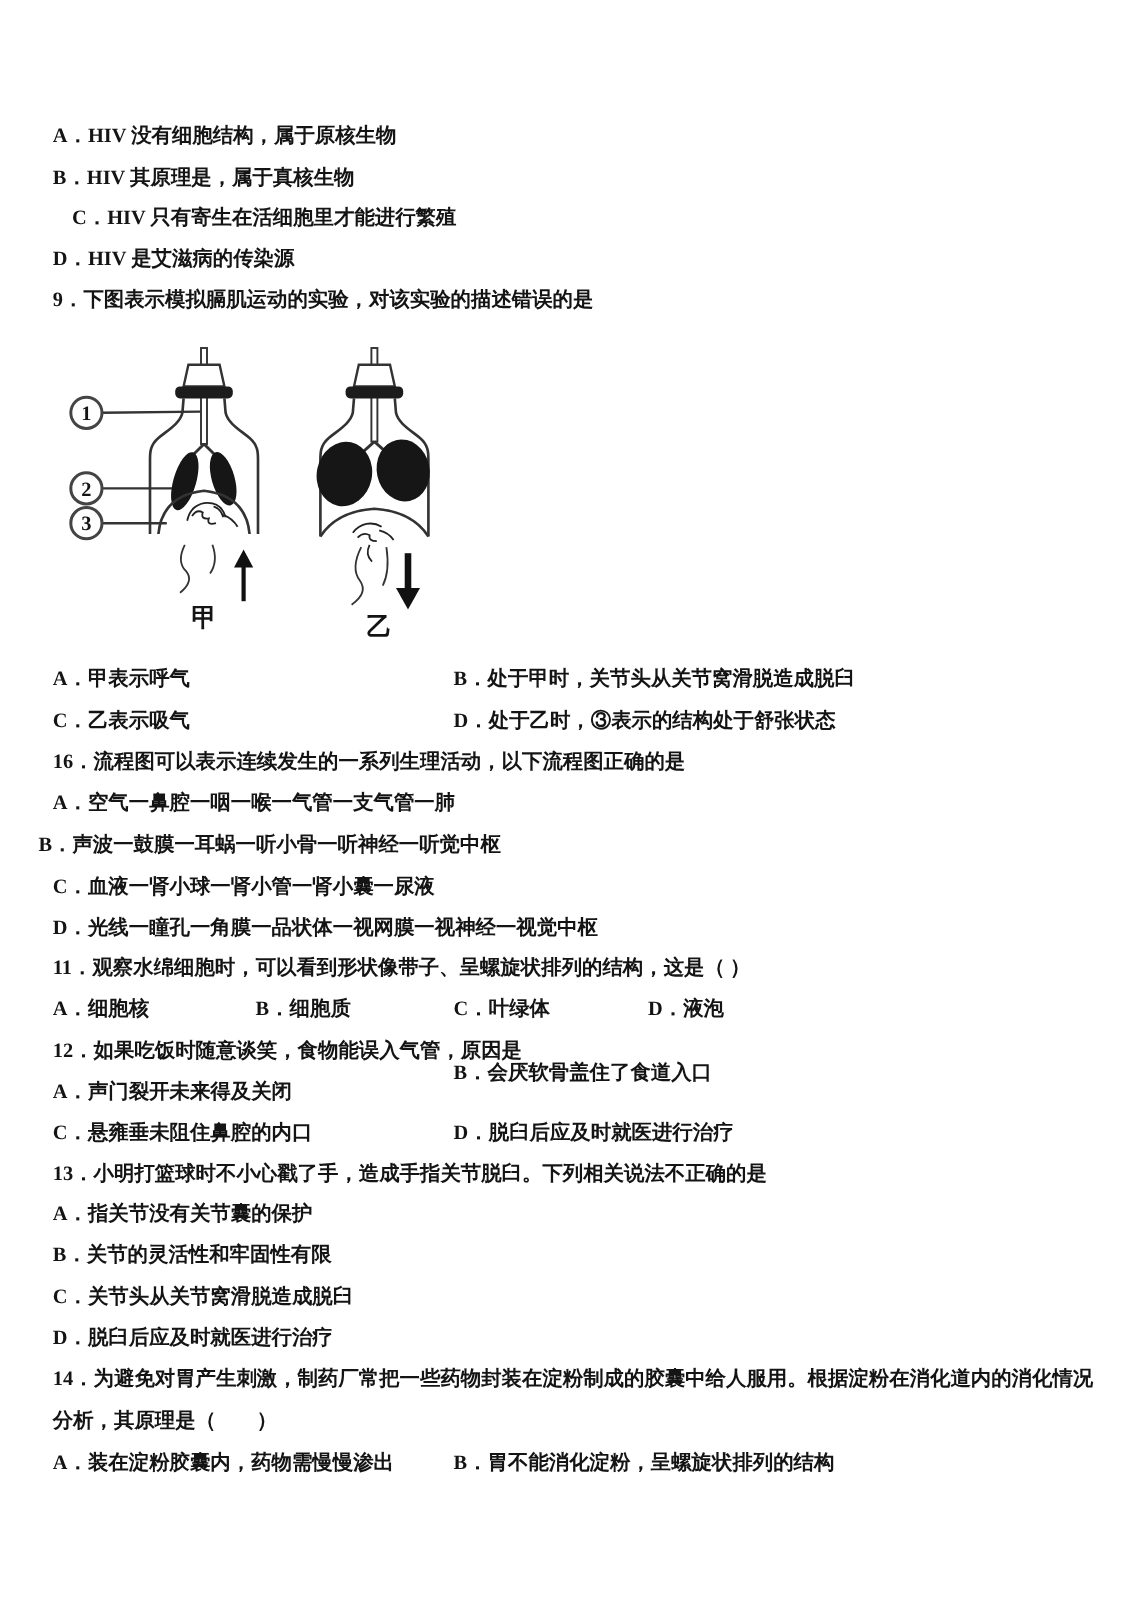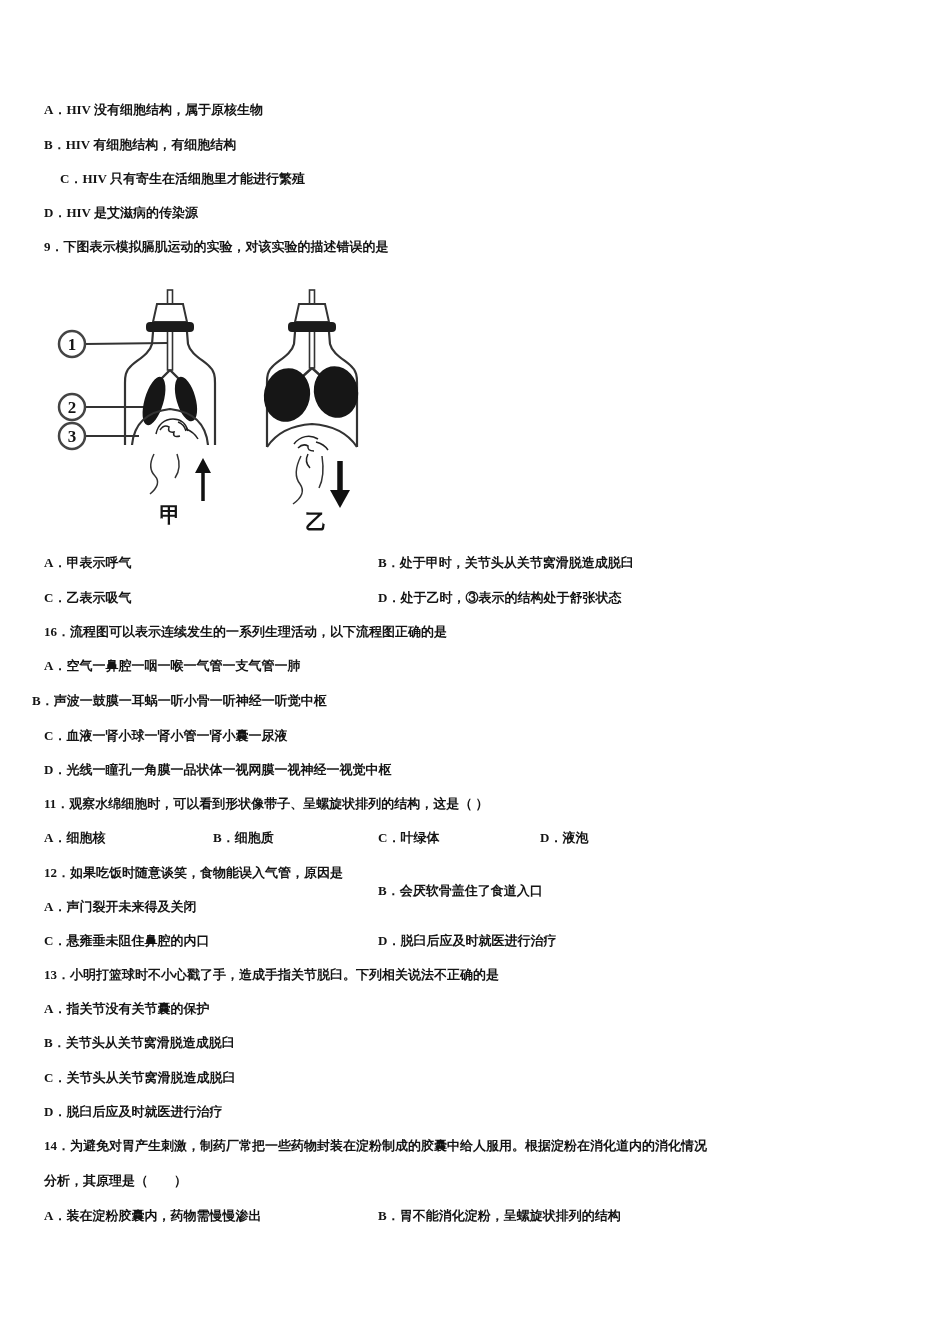--- a/index.html
+++ b/index.html
@@ -2,30 +2,30 @@
 <html><head>
 <meta charset="utf-8">
 <style>
   html,body{margin:0;padding:0;}
   body{
     width:950px;height:1344px;background:#ffffff;position:relative;
     font-family:"Liberation Serif","DejaVu Serif",serif;
     font-weight:bold;color:#141414;overflow:hidden;
   }
   .line{
-    position:absolute;font-size:13px;line-height:1.15;white-space:nowrap;
+    position:absolute;font-size:17px;line-height:1.15;white-space:nowrap;
   }
   .diagram{position:absolute;left:40px;top:282px;}
   svg text{font-family:"Liberation Serif","DejaVu Serif",serif;font-weight:bold;fill:#141414;}
 </style>
 </head>
 <body>
 
 <div class="line" style="left:44px;top:103px">A．HIV 没有细胞结构，属于原核生物</div>
-<div class="line" style="left:44px;top:138px">B．HIV 有细胞结构，有细胞结构</div>
+<div class="line" style="left:44px;top:138px">B．HIV 其原理是，属于真核生物</div>
 <div class="line" style="left:60px;top:172px">C．HIV 只有寄生在活细胞里才能进行繁殖</div>
 <div class="line" style="left:44px;top:206px">D．HIV 是艾滋病的传染源</div>
 
 <div class="line" style="left:44px;top:240px">9．下图表示模拟膈肌运动的实验，对该实验的描述错误的是</div>
 
 <div class="diagram">
 <svg width="365" height="258" viewBox="0 0 365 258" xmlns="http://www.w3.org/2000/svg">
 
   <g>
     <line x1="45" y1="62" x2="127" y2="61" stroke="#333" stroke-width="2"></line>
@@ -119,20 +119,20 @@
 <div class="line" style="left:540px;top:831px">D．液泡</div>
 
 <div class="line" style="left:44px;top:866px">12．如果吃饭时随意谈笑，食物能误入气管，原因是</div>
 <div class="line" style="left:44px;top:900px">A．声门裂开未来得及关闭</div>
 <div class="line" style="left:378px;top:884px">B．会厌软骨盖住了食道入口</div>
 <div class="line" style="left:44px;top:934px">C．悬雍垂未阻住鼻腔的内口</div>
 <div class="line" style="left:378px;top:934px">D．脱臼后应及时就医进行治疗</div>
 
 <div class="line" style="left:44px;top:968px">13．小明打篮球时不小心戳了手，造成手指关节脱臼。下列相关说法不正确的是</div>
 <div class="line" style="left:44px;top:1002px">A．指关节没有关节囊的保护</div>
-<div class="line" style="left:44px;top:1036px">B．关节头从关节窝滑脱造成脱臼</div>
+<div class="line" style="left:44px;top:1036px">B．关节的灵活性和牢固性有限</div>
 <div class="line" style="left:44px;top:1071px">C．关节头从关节窝滑脱造成脱臼</div>
 <div class="line" style="left:44px;top:1105px">D．脱臼后应及时就医进行治疗</div>
 
 <div class="line" style="left:44px;top:1139px">14．为避免对胃产生刺激，制药厂常把一些药物封装在淀粉制成的胶囊中给人服用。根据淀粉在消化道内的消化情况</div>
 <div class="line" style="left:44px;top:1174px">分析，其原理是（　　）</div>
 <div class="line" style="left:44px;top:1209px">A．装在淀粉胶囊内，药物需慢慢渗出</div>
 <div class="line" style="left:378px;top:1209px">B．胃不能消化淀粉，呈螺旋状排列的结构</div>
 
 </body></html>

